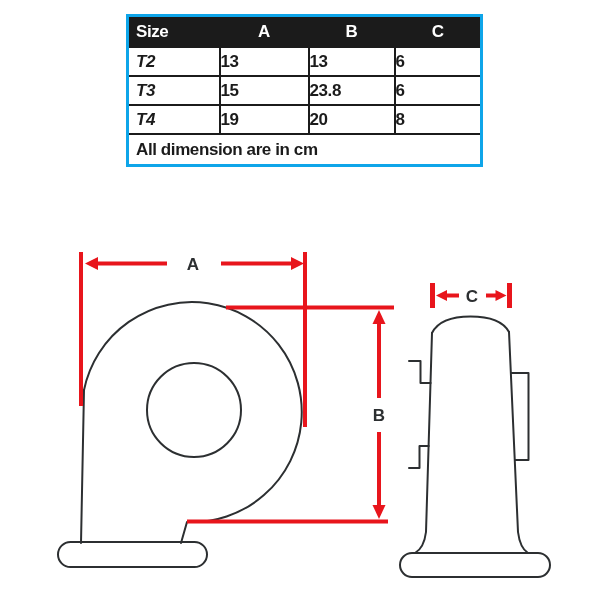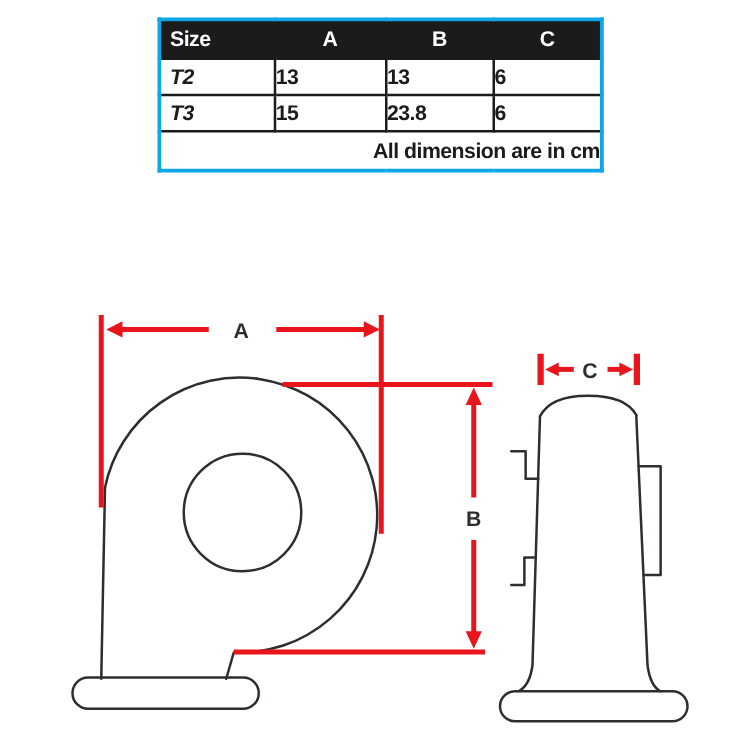--- a/index.html
+++ b/index.html
@@ -20,21 +20,21 @@
     font-weight:bold; font-size:17px; letter-spacing:-0.4px; color:#1b1b1b;
     font-family:"Liberation Sans", sans-serif;
   }
   .size-table thead th {
     background:#1b1b1b; color:#ffffff; height:29px; text-align:center;
     border-color:#1b1b1b;
   }
   .size-table thead th.col-size { text-align:left; padding-left:7px; }
   .size-table td { height:27px; text-align:left; background:#ffffff; }
   .size-table td.cell-size { text-align:left; padding-left:7px;font-style:italic; }
-  .size-table td.table-note { text-align:right; padding-left:7px; height:29px; }
+  .size-table td.table-note { text-align:left; padding-left:7px; height:29px; }
 
   
   svg.diagram { position:absolute; left:0; top:0; }
   .outline {
     fill:none; stroke:#2c2f31; stroke-width:2;
     stroke-linejoin:round; stroke-linecap:round;
   }
   .dim  { stroke:#e8151c; stroke-width:4; fill:none; stroke-linecap:butt; }
   .dim-thick { stroke:#e8151c; stroke-width:5; fill:none; }
   .dim-fill { fill:#e8151c; stroke:none; }
@@ -68,20 +68,26 @@
         <td class="cell-size">T2</td>
         <td>13</td>
         <td>13</td>
         <td>6</td>
       </tr>
       <tr>
         <td class="cell-size">T3</td>
         <td>15</td>
         <td>23.8</td>
         <td>6</td>
+      </tr>
+      <tr>
+        <td class="cell-size">T4</td>
+        <td>19</td>
+        <td>20</td>
+        <td>8</td>
       </tr>
       <tr>
         <td class="table-note" colspan="4">All dimension are in cm</td>
       </tr>
     </tbody>
   </table>
 
   <svg class="diagram" width="600" height="600" viewBox="0 0 600 600">
 
     <g>

